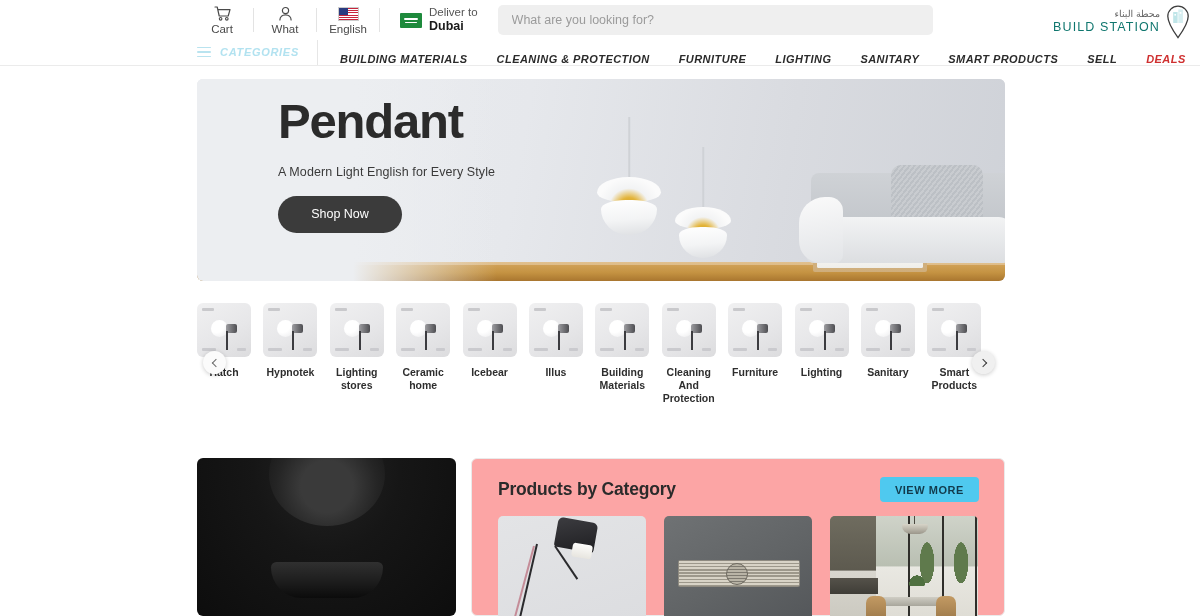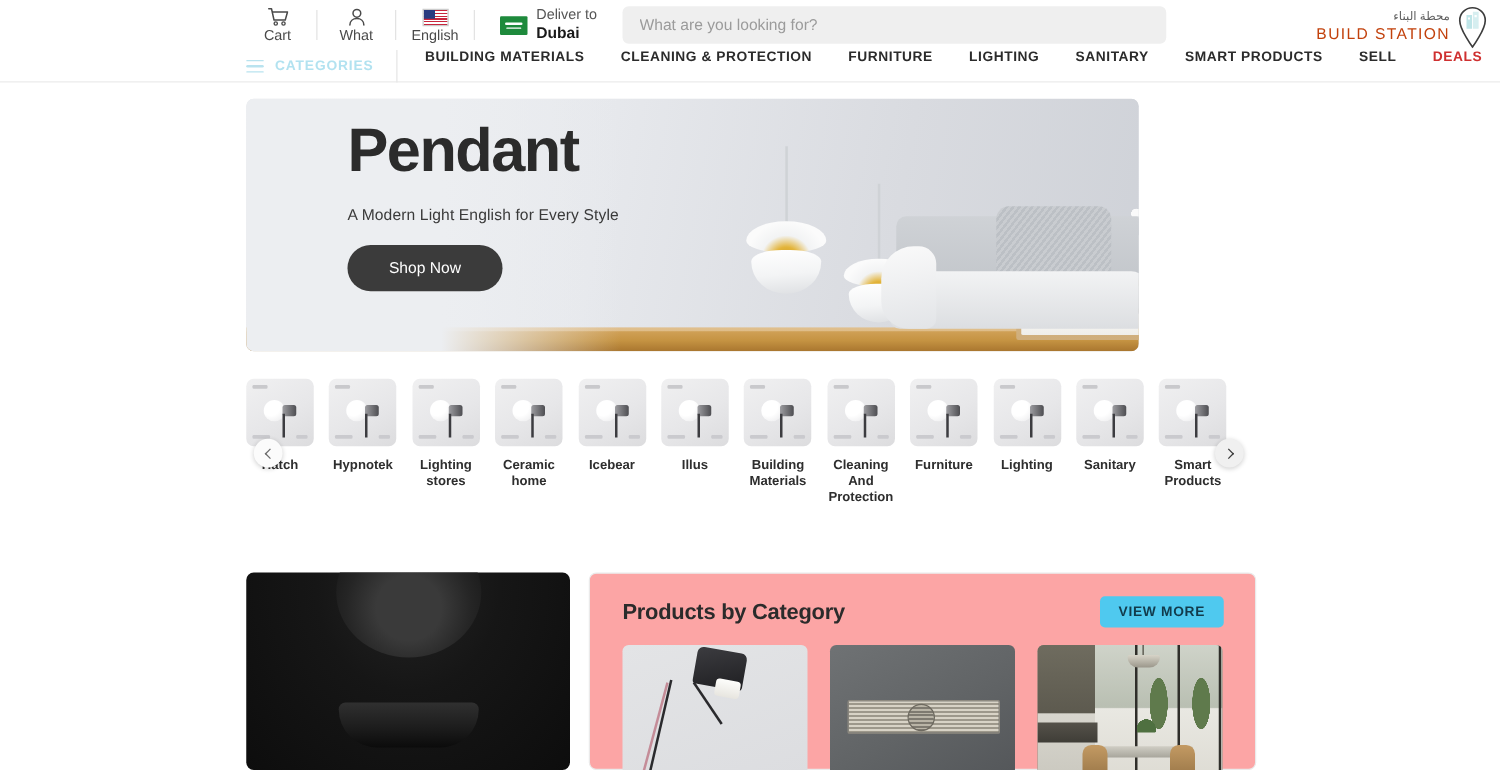--- a/index.html
+++ b/index.html
@@ -72,31 +72,32 @@
     font-family: "Liberation Sans", sans-serif;
   }
   .search-input::placeholder { color: #9b9b9b; }
 
   .brand {
     position: absolute; right: 8px; top: 4px;
     display: flex; align-items: center; gap: 4px;
   }
   .brand-text { text-align: right; line-height: 1.15; }
   .brand-ar { font-size: 9.5px; color: #5f5f5f; letter-spacing:.2px; }
-  .brand-en { font-size: 12.5px; color: #c2410c; letter-spacing: 1.1px; }
+  .brand-en { font-size: 12.5px; color: #0f766e; letter-spacing: 1.1px; }
   .pin {
     width: 28px; height: 36px; position: relative;
   }
 
   
   .navbar {
     height: 26px; width: 1200px;
-    display: flex; align-items: flex-start;
+    display: flex; align-items: flex-end;
     border-bottom: 1px solid #ebebeb;
     background: #fff;
+    font-style: italic;
   }
   .cat-btn {
     display: flex; align-items: center; gap: 9px;
     margin-left: 197px; padding-right: 18px;
     border-right: 1px solid #e6e6e6; height: 26px;
     cursor: pointer;
   }
   .burger { display:flex; flex-direction:column; gap:3px; }
   .burger i { display:block; width:14px; height:1.5px; background:#b9e3ef; border-radius:2px; }
   .cat-label {
@@ -106,21 +107,21 @@
   .navlinks { display: flex; align-items: center; margin-left: 22px; gap: 29px; }
   .navlink {
     font-size: 11px; font-weight: bold; letter-spacing: .45px;
     color: #2b2b2b; cursor: pointer; white-space: nowrap;
   }
   .navlink.deal { color: #cf3030; }
 
   
   .hero {
     position: absolute; left: 197px; top: 79px;
-    width: 714px; height: 202px;
+    width: 808px; height: 202px;
     border-radius: 6px; overflow: hidden;
     background: linear-gradient(115deg,#e9eaee 0%,#e4e6ea 45%,#dcdee3 100%);
   }
   .hero-room { position:absolute; inset:0; }
   .wall {
     position:absolute; left:0; top:0; width:100%; height:183px;
     background: linear-gradient(100deg,#eceef1 0%,#e6e8ec 40%,#d9dbe0 72%,#cfd2d8 100%);
   }
   .floor {
     position:absolute; left:0; bottom:0; width:100%; height:19px;

